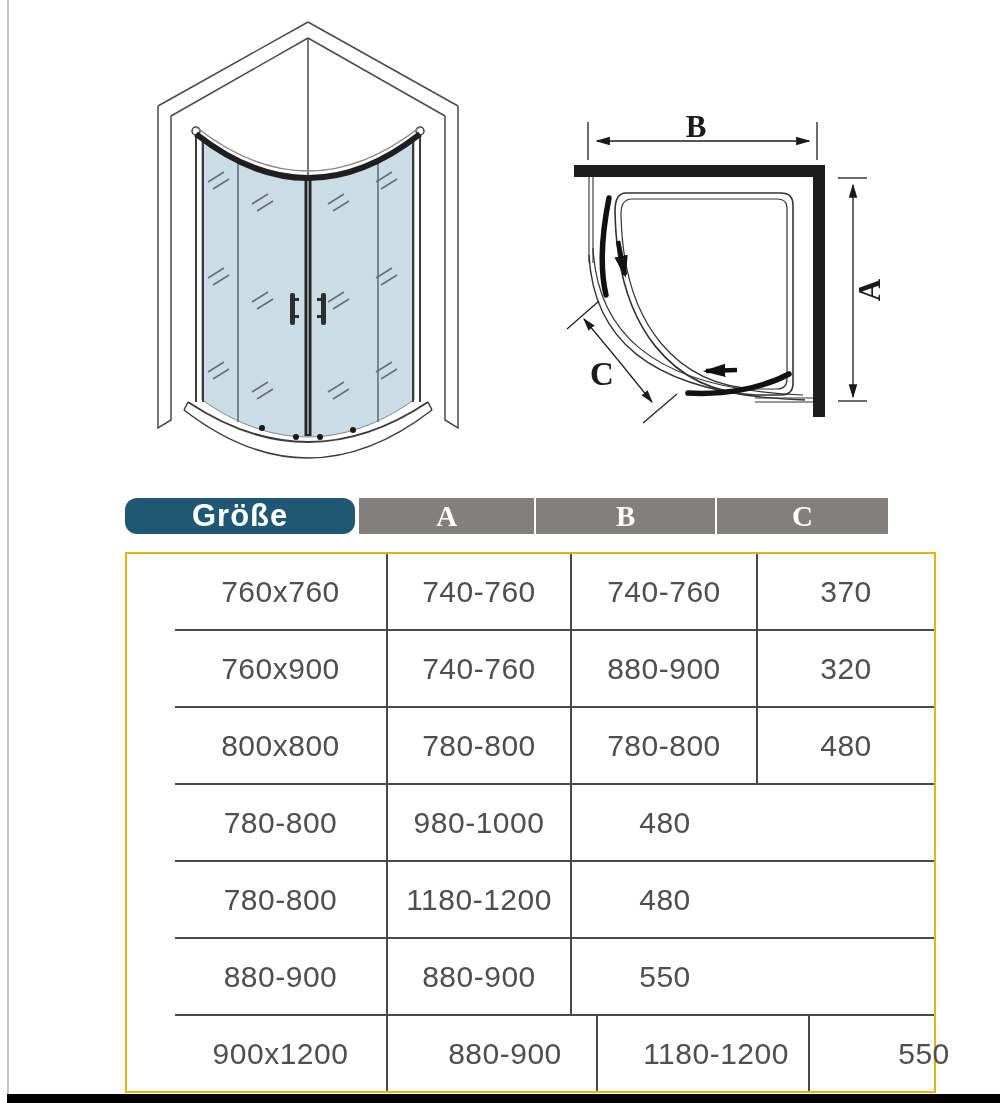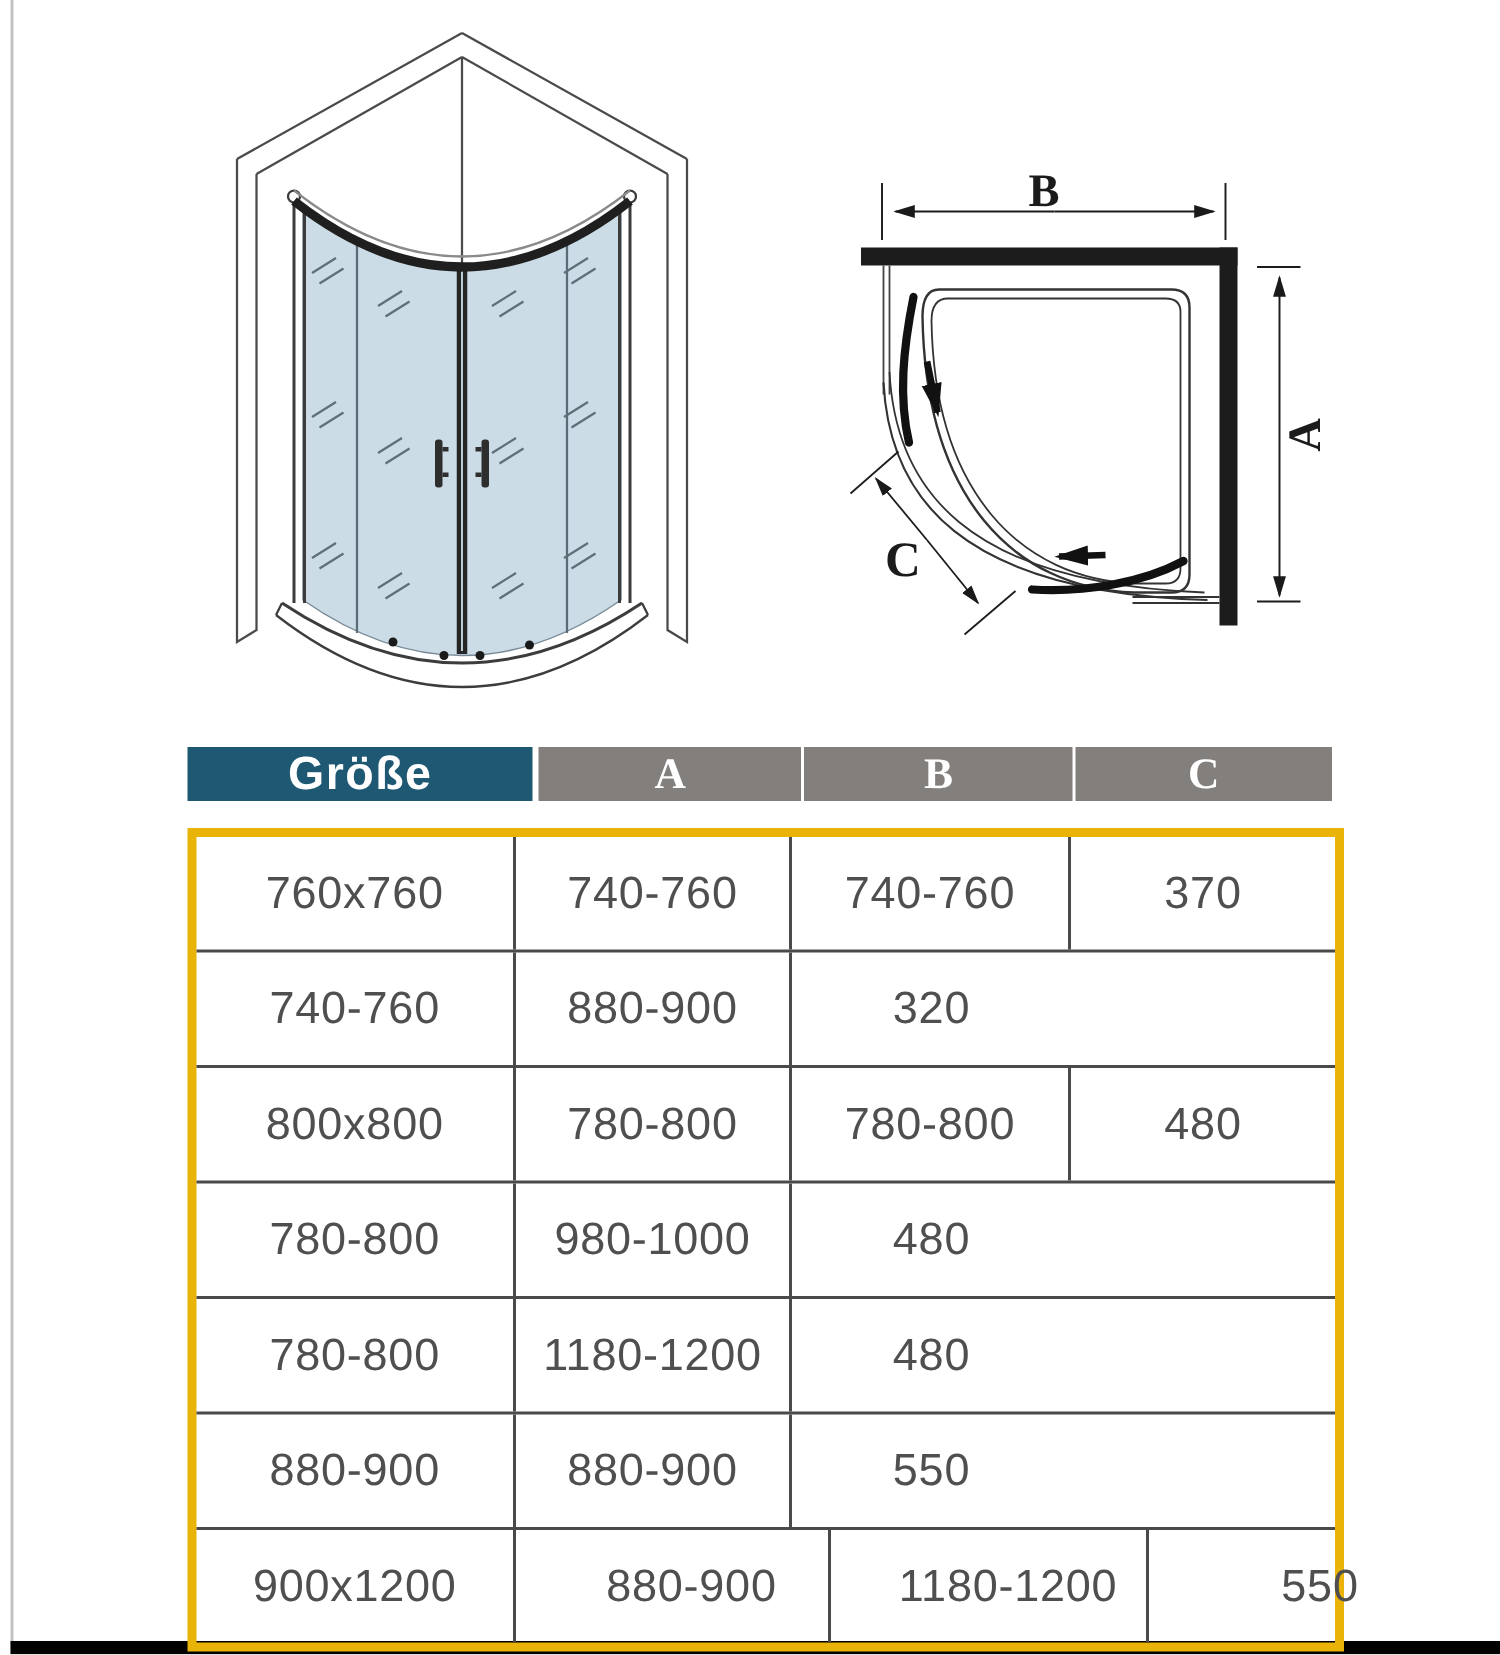--- a/index.html
+++ b/index.html
@@ -24,32 +24,32 @@
          display:flex;align-items:center;justify-content:center;
          transform:rotate(-90deg);}
   .lbl-c{left:29px;top:253px;width:36px;font-size:33px;}
 
   
   .size-table{position:absolute;left:125px;top:498px;width:763px;}
   .thead{display:flex;height:36px;}
   .th{display:flex;align-items:center;justify-content:center;color:#ffffff;}
   .th-size{
     width:237px;background:#1e5873;
-    font-size:31px;font-weight:bold;letter-spacing:1px;
+    font-size:31px;font-weight:bold;letter-spacing:1px;border-radius:12px;
   }
   .th-col{
     background:#837f7d;font-family:"Liberation Serif", serif;
     font-size:29px;font-weight:bold;
   }
   .th-a{width:180px;margin-left:4px;}
   .th-b{width:184px;margin-left:2px;}
   .th-c{width:176px;margin-left:2px;}
 
   .tbody{
-    margin-top:18px;border:6px solid #eab308;width:759px;
+    margin-top:18px;border:2px solid #eab308;width:759px;padding-left:48px;
   }
   .tr{display:grid;grid-template-columns:213px 184px 186px 176px;height:75px;
       border-bottom:2px solid #4a4a4a;}
   .tr:last-child{border-bottom:none;gap:26px;}
   .td{
     display:flex;align-items:center;justify-content:center;
     font-size:30px;color:#4f4f4f;letter-spacing:0.5px;
     border-right:2px solid #4a4a4a;box-sizing:border-box;
   }
   .td:last-child{border-right:none;}
@@ -226,20 +226,21 @@
     </div>
 
     <div class="tbody">
       <div class="tr">
         <div class="td">760x760</div>
         <div class="td">740-760</div>
         <div class="td">740-760</div>
         <div class="td">370</div>
       </div>
       <div class="tr">
+        <div class="td">760x900</div>
         <div class="td">740-760</div>
         <div class="td">880-900</div>
         <div class="td">320</div>
       </div>
       <div class="tr">
         <div class="td">800x800</div>
         <div class="td">780-800</div>
         <div class="td">780-800</div>
         <div class="td">480</div>
       </div>

